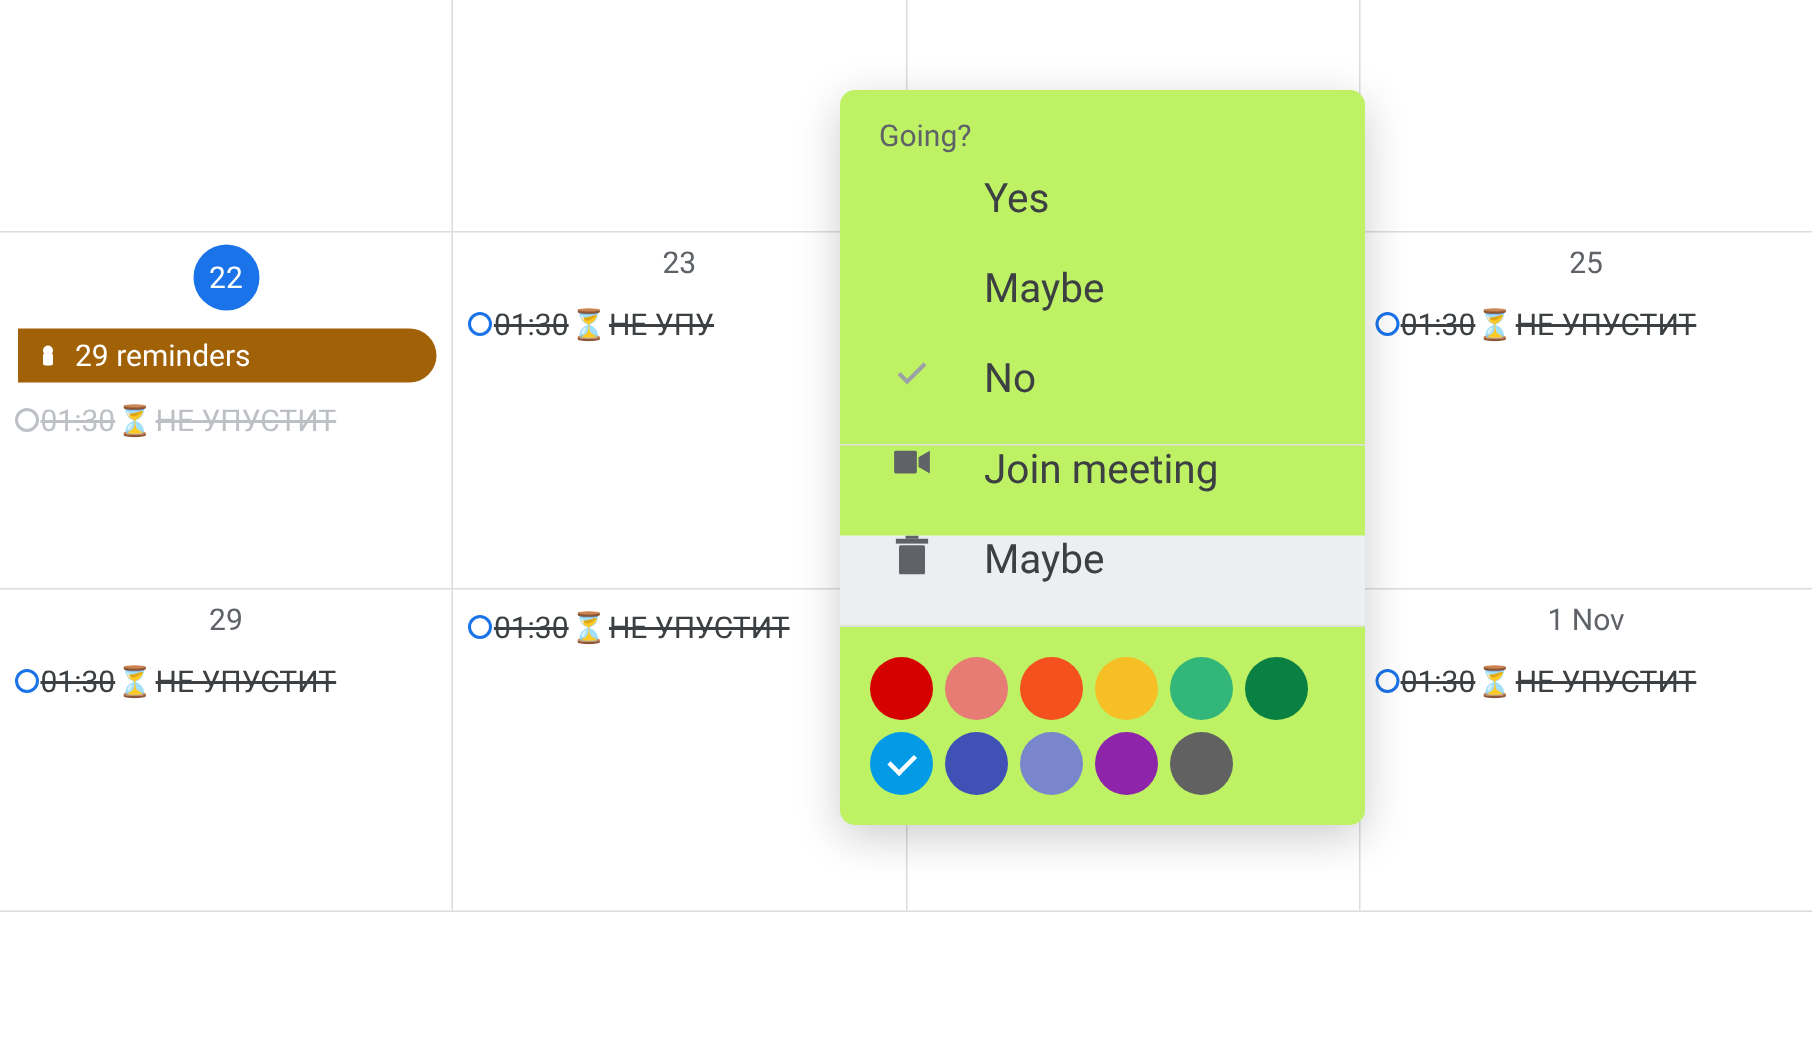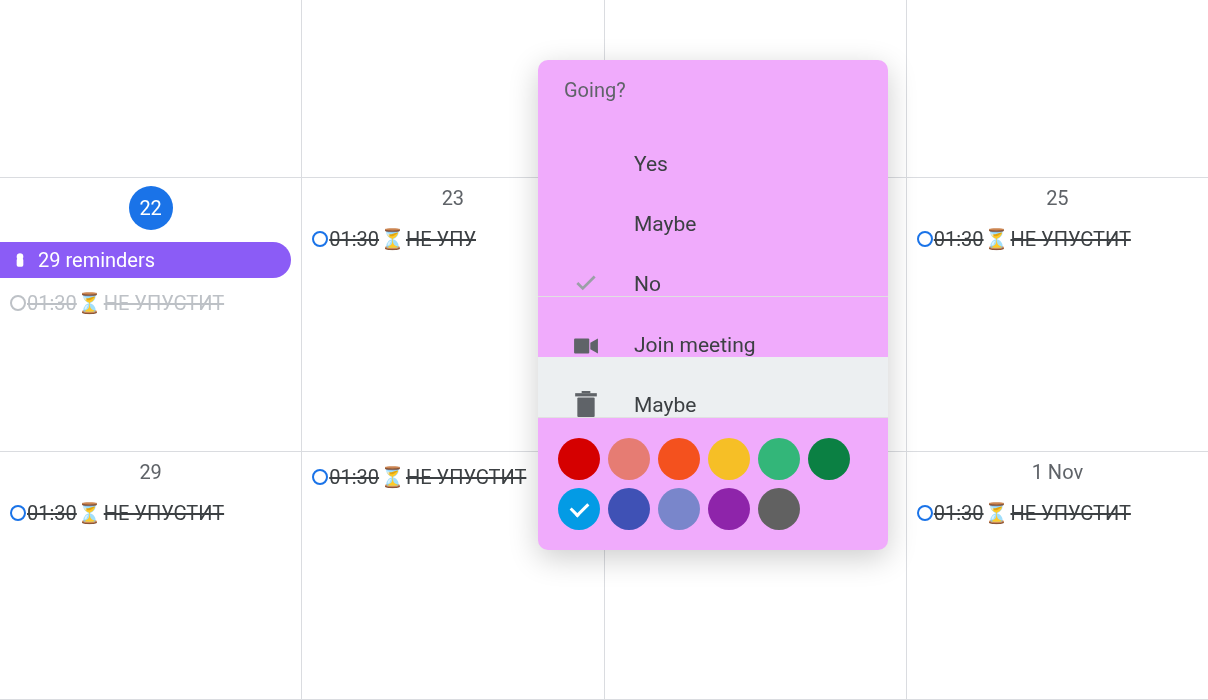--- a/index.html
+++ b/index.html
@@ -1,33 +1,33 @@
 <!DOCTYPE html>
 <html><head>
 <meta charset="utf-8">
 <style>
 *{margin:0;padding:0;box-sizing:border-box;font-family:-apple-system,BlinkMacSystemFont,"Segoe UI",Roboto,Arial,sans-serif}
 body{background:#fff;width:1208px;height:700px;overflow:hidden}
-.grid{display:flex;flex-direction:column;height:700px}
+.grid{display:flex;flex-direction:column;height:608px}
 .row{display:flex;border-bottom:1px solid #dadce0}
 .row0{height:178px}.row1{height:274px}.row2{height:248px}
 .cell{flex:1;border-right:1px solid #dadce0;padding:8px 0;display:flex;flex-direction:column;position:relative;min-width:0}
 .cell.last{border-right:none}
 .day-num{font-size:20px;color:#5f6368;text-align:center;margin:0 0 12px}
 .day-pill{width:44px;height:44px;border-radius:50%;background:#1a73e8;color:#fff;display:flex;align-items:center;justify-content:center;font-size:20px;margin:0 auto 12px}
-.reminders{background:#8b5cf6;color:#fff;height:36px;display:flex;align-items:center;gap:8px;padding:0 10px;font-size:20px;border-radius:0 18px 18px 0;margin:0 10px 8px 0}
+.reminders{background:#a16207;color:#fff;height:36px;display:flex;align-items:center;gap:8px;padding:0 10px;font-size:20px;border-radius:0 18px 18px 0;margin:0 10px 8px 12px}
 .reminders svg{flex:0 0 20px}
 .event{display:flex;align-items:center;gap:1px;padding:0 10px;height:34px;font-size:20px;color:#3c4043;overflow:hidden;white-space:nowrap}
 .event .tick{width:16px;height:16px;border:2px solid #1a73e8;border-radius:50%;flex:0 0 16px}
 .event .t,.event .txt{text-decoration:line-through}
 .event.dim .t,.event.dim .txt{color:#bdc1c6}
 .event.dim .tick{border-color:#bdc1c6}
-.overlay{position:absolute;left:538px;top:60px;width:350px;background:#f0abfc;border-radius:10px;box-shadow:0 8px 30px rgba(0,0,0,.2)}
+.overlay{position:absolute;left:560px;top:60px;width:350px;background:#bef264;border-radius:10px;box-shadow:0 8px 30px rgba(0,0,0,.2)}
 .ov-title{color:#5f6368;font-size:20px;padding:18px 26px 14px}
-.mi{display:flex;align-items:flex-end;height:60px;font-size:21px;color:#3c4043;cursor:pointer}
+.mi{display:flex;align-items:flex-start;height:60px;font-size:27px;color:#3c4043;cursor:pointer}
 .mi.active{background:#eceff1}
 .mi .ico{width:96px;display:flex;justify-content:center;color:#5f6368}
 .section{border-top:1px solid #e0e0e0}
 .swatches{padding:20px;display:grid;grid-template-columns:repeat(6,42px);gap:8px}
 .sw{width:42px;height:42px;border-radius:50%;cursor:pointer;display:flex;align-items:center;justify-content:center}
 .sw.sel::after{content:"";width:14px;height:8px;border-left:3px solid #fff;border-bottom:3px solid #fff;transform:rotate(-45deg);margin-top:-4px}
 .emoji{font-size:20px}
 </style>
 </head>
 <body>

